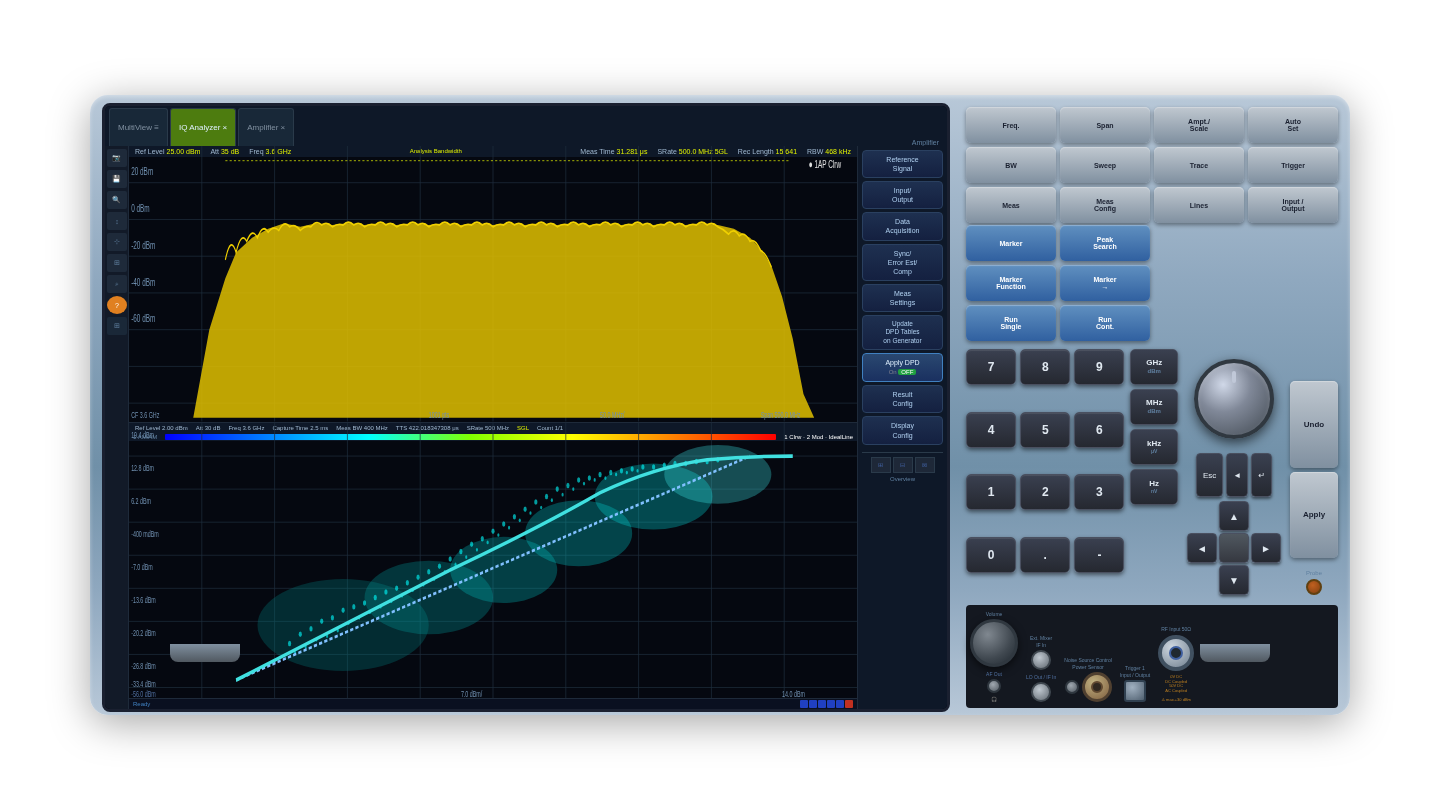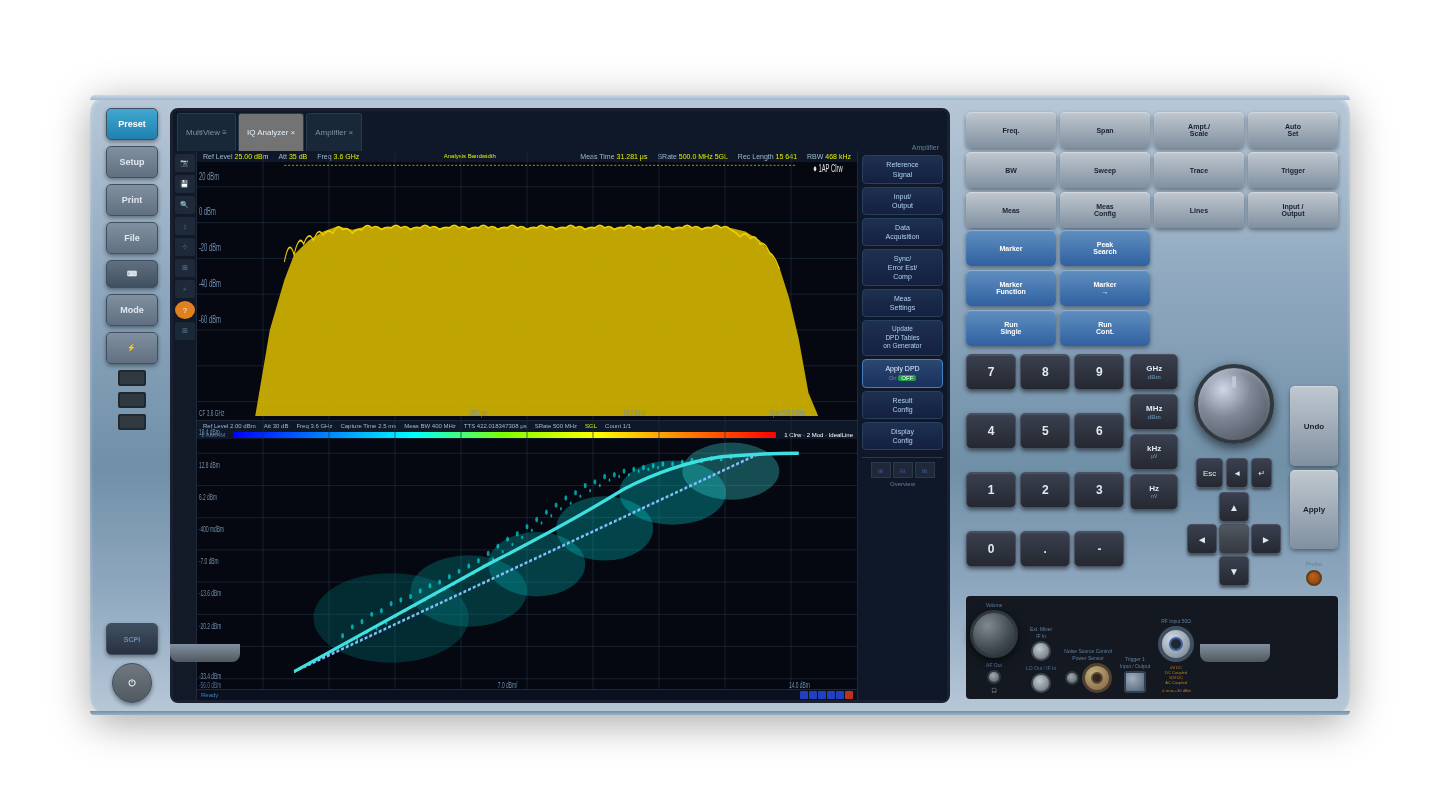--- a/index.html
+++ b/index.html
@@ -138,21 +138,21 @@
       font-size: 8px;
       color: #8090a0;
       background: #182838;
       border-radius: 3px 3px 0 0;
       border: 1px solid #2a3a4a;
       border-bottom: none;
       cursor: pointer;
     }
 
     .screen-tab.active {
-      background: #737373;
+      background: #4d7c0f;
       color: #e0f0ff;
     }
 
     
     .screen-main {
       flex: 1;
       display: flex;
       background: #0a0e18;
     }
 
@@ -373,21 +373,21 @@
       box-shadow: 0 2px 3px rgba(0,0,0,0.5);
     }
 
     .nav-key.center {
       background: linear-gradient(180deg, #505860 0%, #353840 100%);
     }
 
     .nav-key.empty { background: transparent; border: none; box-shadow: none; }
 
     .special-key {
-      height: 30px;
+      height: 44px;
       background: linear-gradient(180deg, #3a4050 0%, #252830 100%);
       border-radius: 4px;
       border: 1px solid #4a5060;
       color: #e0e8f0;
       font-size: 8px;
       display: flex;
       align-items: center;
       justify-content: center;
       cursor: pointer;
       padding: 0 6px;
@@ -481,36 +481,20 @@
     }
   </style>
 </head>
 <body>
 
 <div class="instrument-body">
   <div class="top-strip"></div>
 
   <div class="main-content">
 
-    <div class="left-panel">
-      <div class="left-btn preset">Preset</div>
-      <div class="left-btn">Setup</div>
-      <div class="left-btn">Print</div>
-      <div class="left-btn">File</div>
-      <div class="left-btn" style="background:linear-gradient(180deg,#607080,#405060);font-size:7px;height:28px;">⌨</div>
-      <div class="left-btn">Mode</div>
-      <div class="left-btn" style="font-size:7px;">⚡</div>
-      <div class="usb-port"></div>
-      <div class="usb-port"></div>
-      <div class="usb-port"></div>
-      <div style="margin-top:auto;display:flex;flex-direction:column;align-items:center;gap:8px;">
-        <div class="left-btn" style="font-size:7px;background:linear-gradient(180deg,#405060,#283040);color:#6090c0;">SCPI</div>
-        <div class="left-btn power">⏻</div>
-      </div>
-    </div>
 
     <div class="screen-container">
 
 
       <div class="screen-tabs">
         <div class="screen-tab">MultiView ≡</div>
         <div class="screen-tab active">IQ Analyzer ×</div>
         <div class="screen-tab">Amplifier ×</div>
         <div style="flex:1;display:flex;justify-content:flex-end;align-items:center;padding-right:4px;font-size:7px;color:#6080a0;">Amplifier</div>
       </div>

